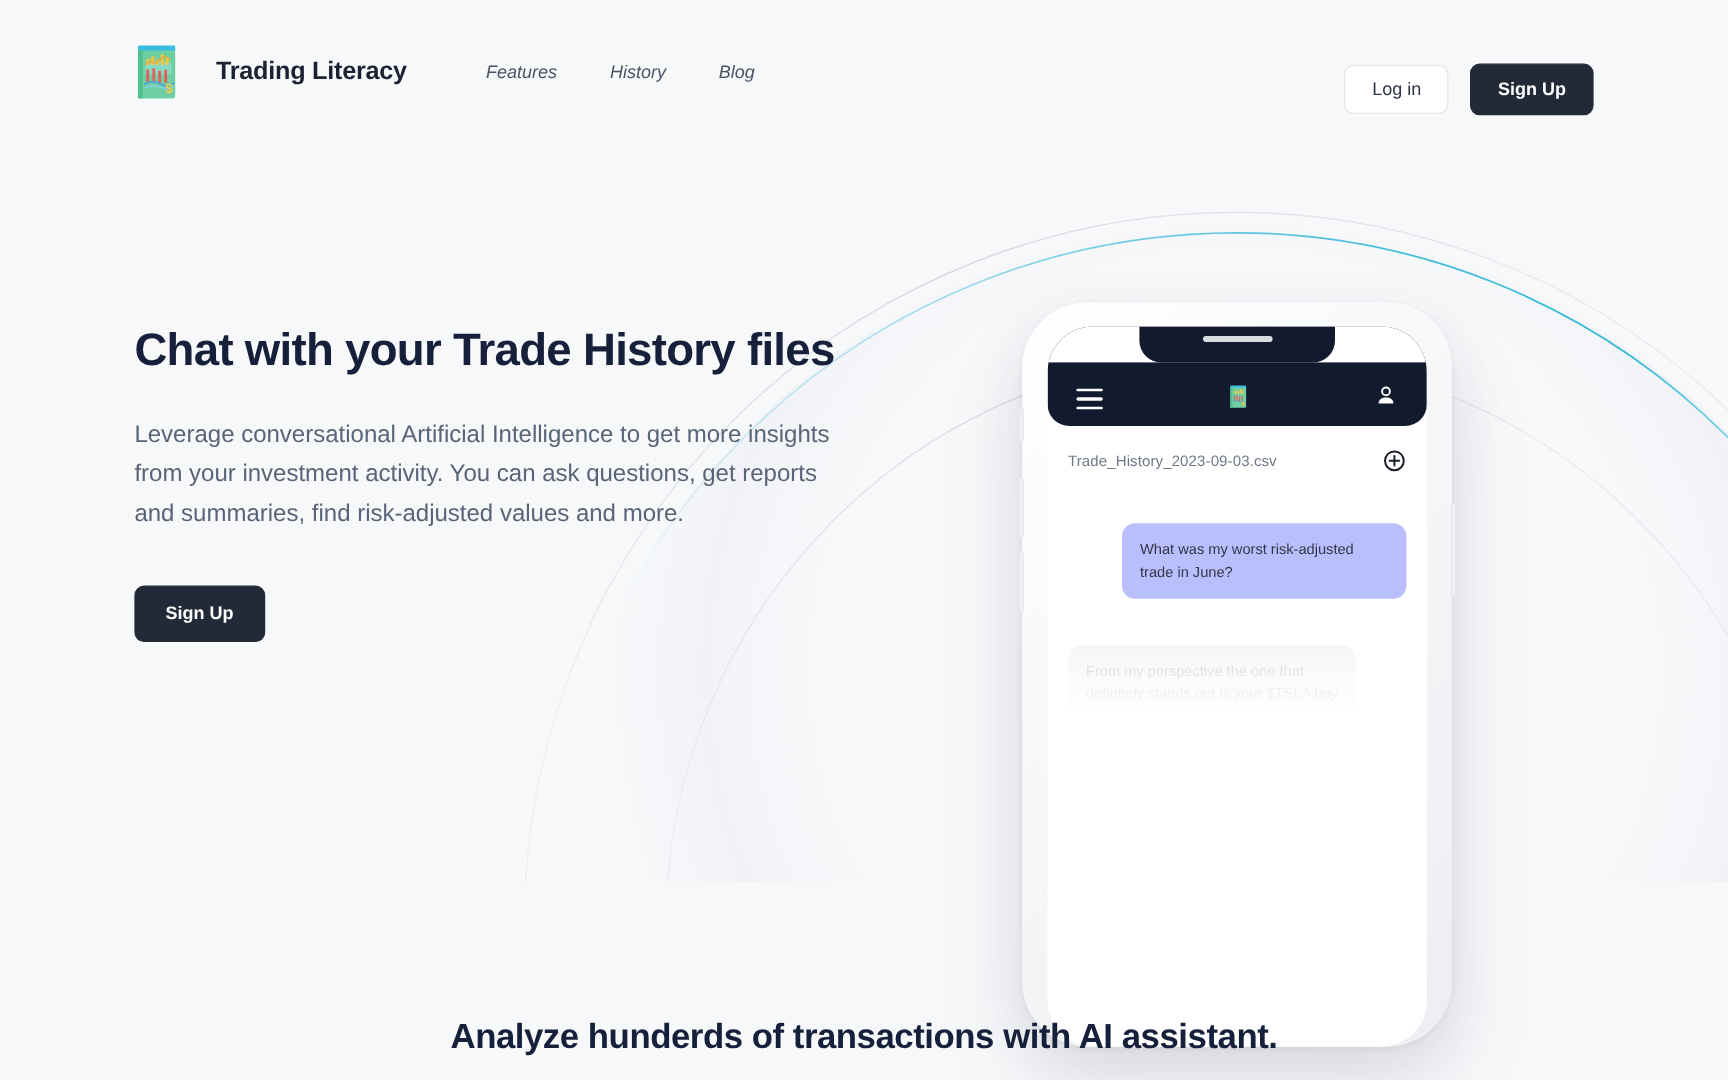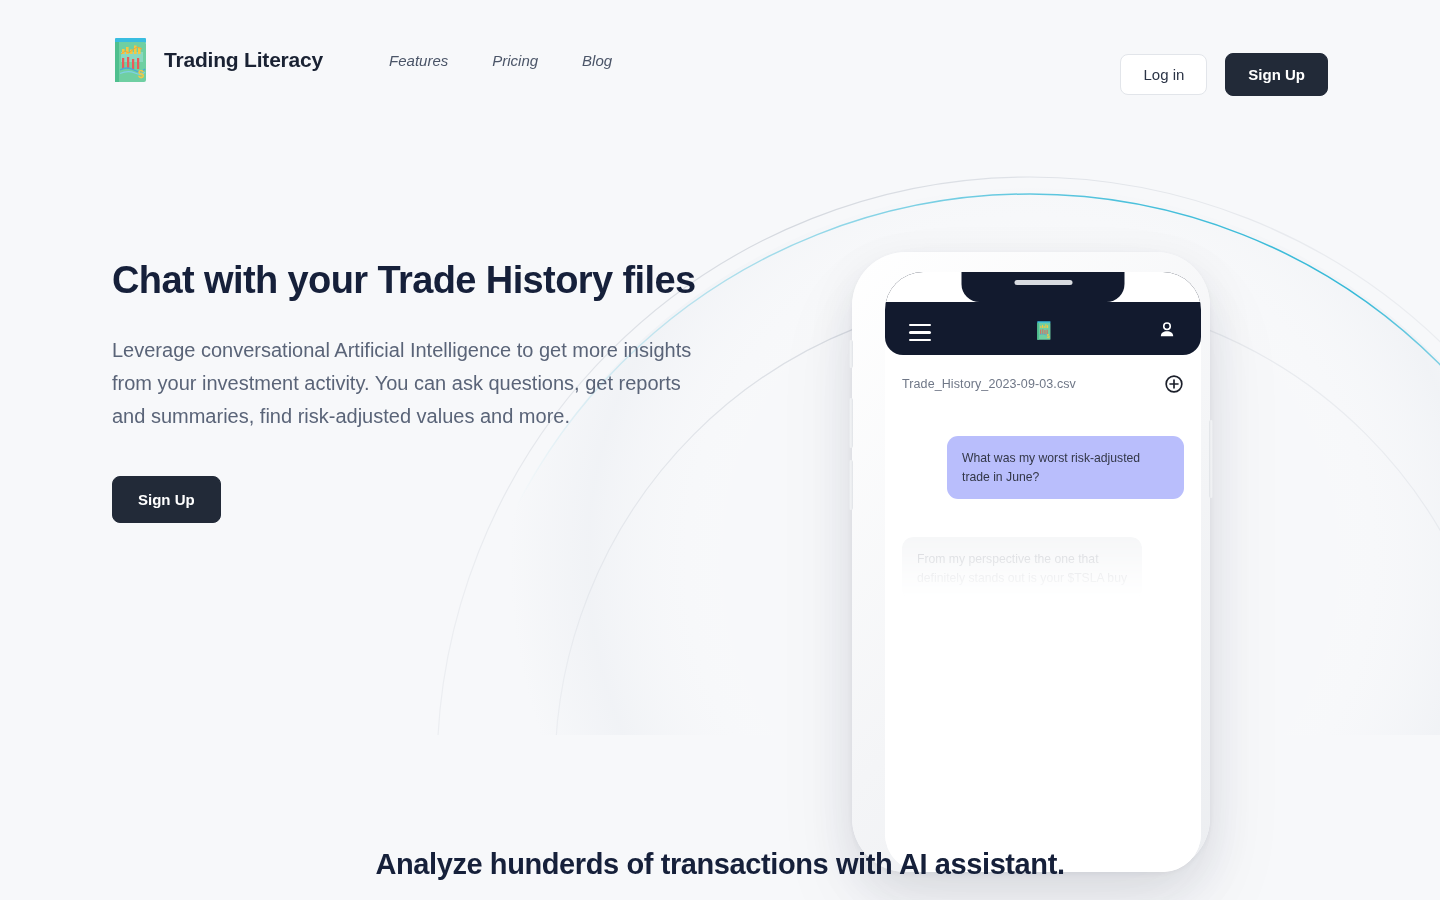--- a/index.html
+++ b/index.html
@@ -70,20 +70,21 @@
     display: block;
     flex: 0 0 auto;
   }
 
   .brand-name {
     font-size: 21px;
     font-weight: bold;
     letter-spacing: -0.2px;
     color: #1a2233;
     white-space: nowrap;
+    margin-left: 16px;
   }
 
   .nav {
     display: flex;
     align-items: center;
     gap: 40px;
     margin-left: 64px;
   }
   .nav-link {
     font-size: 15px;
@@ -125,21 +126,21 @@
     border: 1px solid #222a38;
     color: #ffffff;
     padding: 13px 22px;
     font-weight: bold;
   }
 
   
   .hero-copy {
     position: absolute;
     left: 112px;
-    top: 258px;
+    top: 270px;
     width: 620px;
     z-index: 20;
   }
   .hero-title {
     font-size: 38px;
     line-height: 1.18;
     font-weight: bold;
     letter-spacing: -0.6px;
     color: #16203a;
   }
@@ -175,21 +176,21 @@
     inset: 0;
     background: linear-gradient(135deg, #ffffff 0%, #f4f5f7 55%, #eceef1 100%);
     border-radius: 54px;
     box-shadow:
       0 2px 5px rgba(30,40,60,0.05),
       0 18px 46px rgba(30,40,60,0.10),
       0 40px 90px rgba(30,40,60,0.06);
   }
   .phone-screen {
     position: absolute;
-    left: 33px;
+    left: 21px;
     top: 20px;
     width: 316px;
     height: 600px;
     border-radius: 38px;
     overflow: hidden;
     background: #ffffff;
   }
 
   .phone-btn {
     position: absolute;
@@ -399,21 +400,21 @@
           <path d="M8 34 Q15 30 22 34 T33 33" stroke="#4aa8d8" stroke-width="1.4" fill="none"></path>
           <path d="M8 37.5 Q16 34 23 37 T33 36" stroke="#7fd0e8" stroke-width="1.2" fill="none"></path>
           <text x="26" y="41.5" font-family="'Liberation Sans', sans-serif" font-size="11" font-weight="bold" fill="#f5c842">$</text>
         </svg>
       </span>
       <span class="brand-name">Trading Literacy</span>
     </a>
 
     <nav class="nav">
       <a class="nav-link" href="#">Features</a>
-      <a class="nav-link" href="#">Pricing</a>
+      <a class="nav-link" href="#">History</a>
       <a class="nav-link" href="#">Blog</a>
     </nav>
 
     <div class="header-actions">
       <button class="btn btn-outline">Log in</button>
       <button class="btn btn-dark">Sign Up</button>
     </div>
   </header>
 
   <section class="hero-copy">

